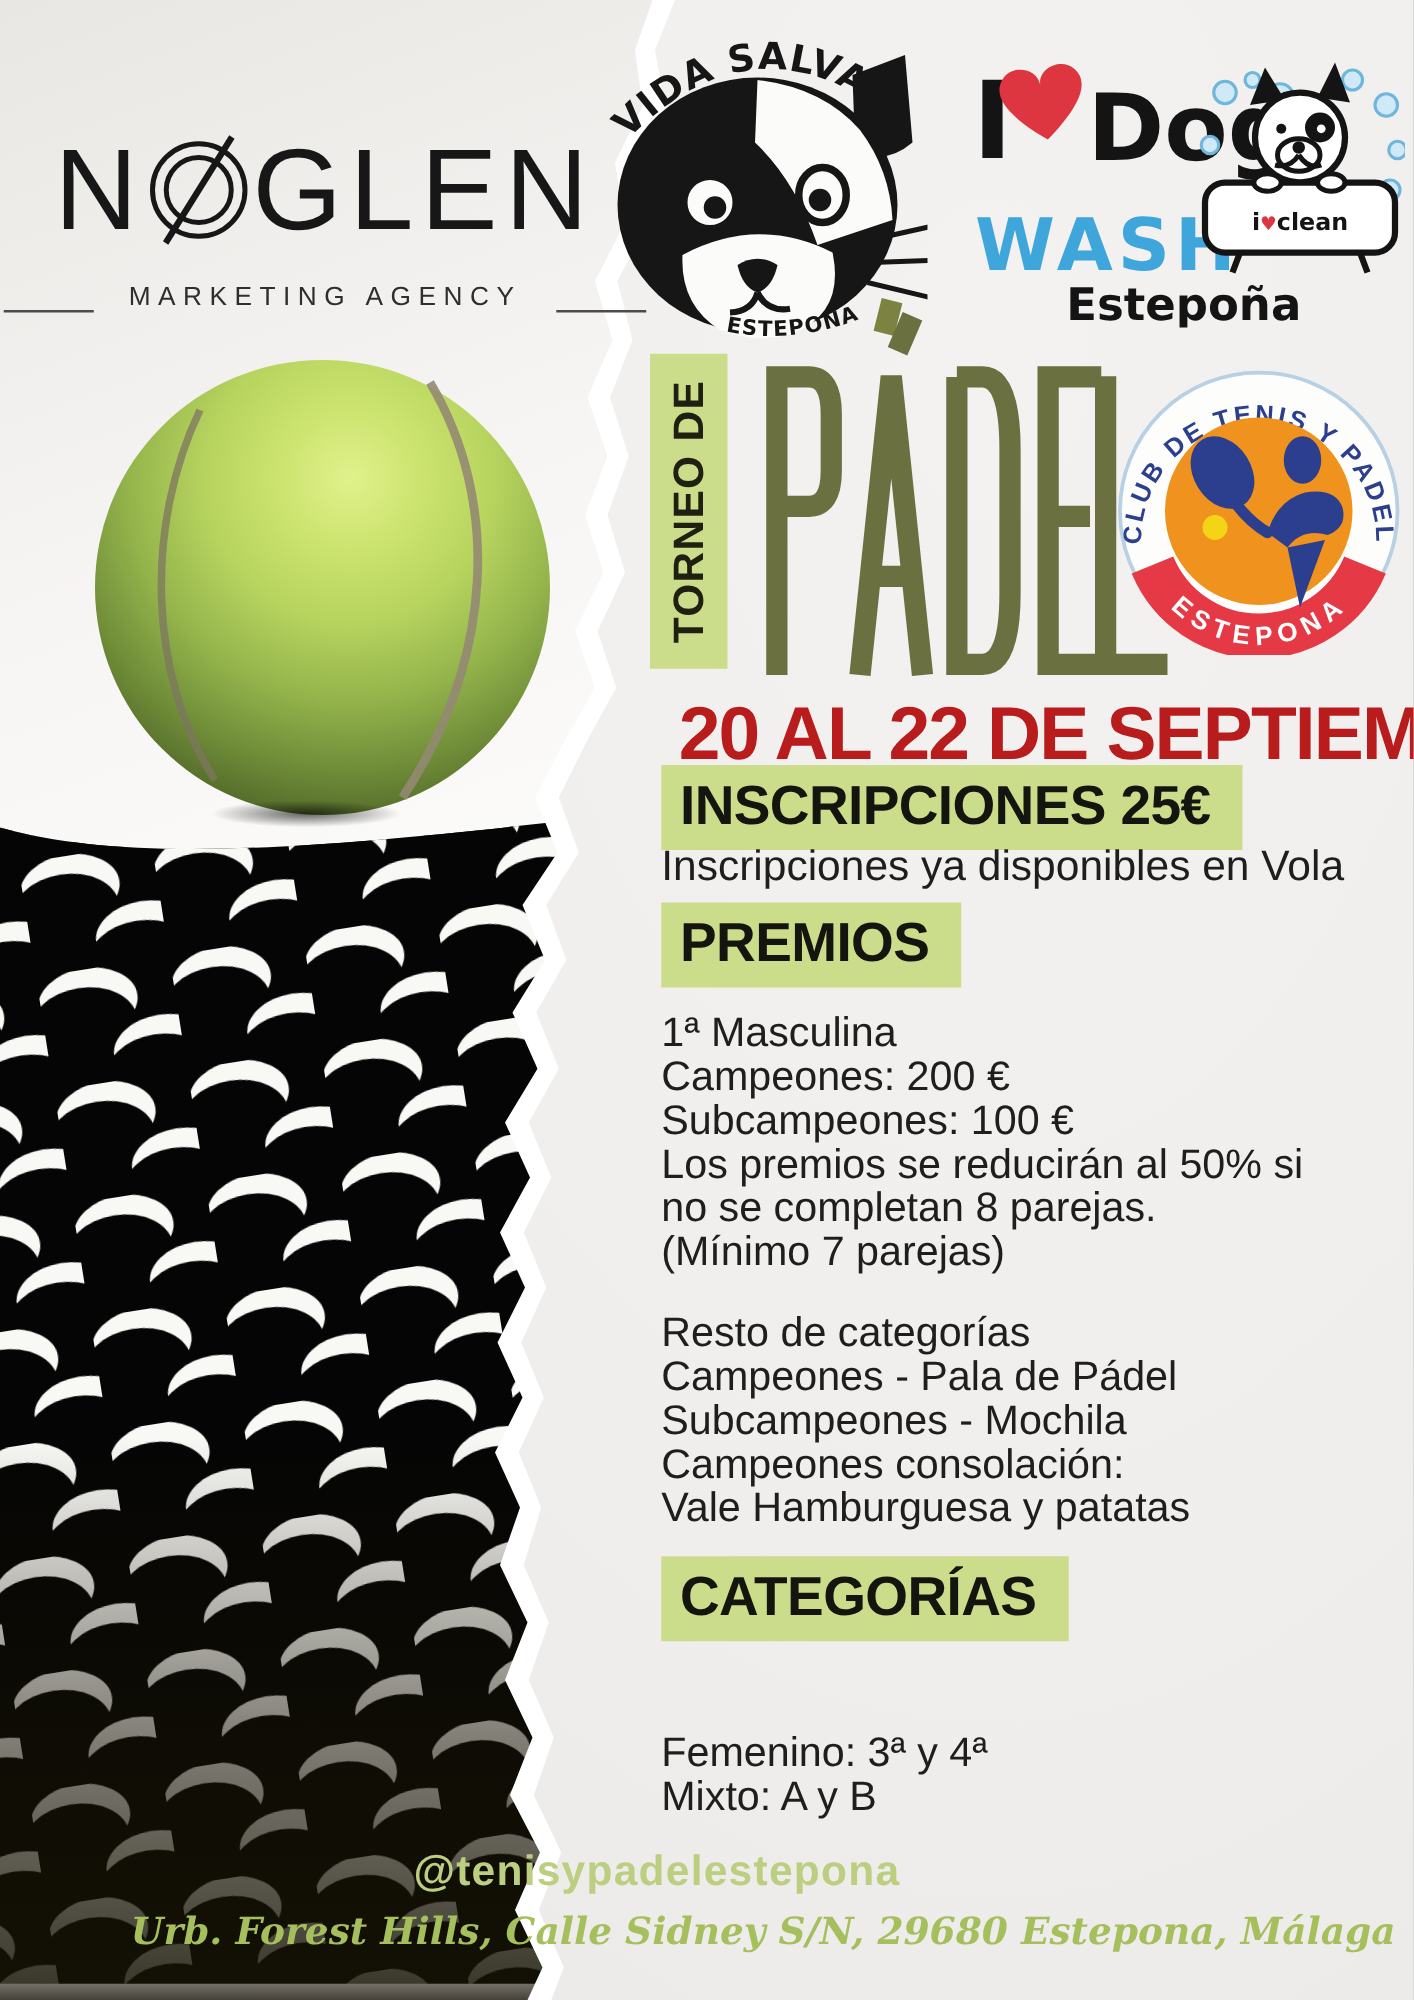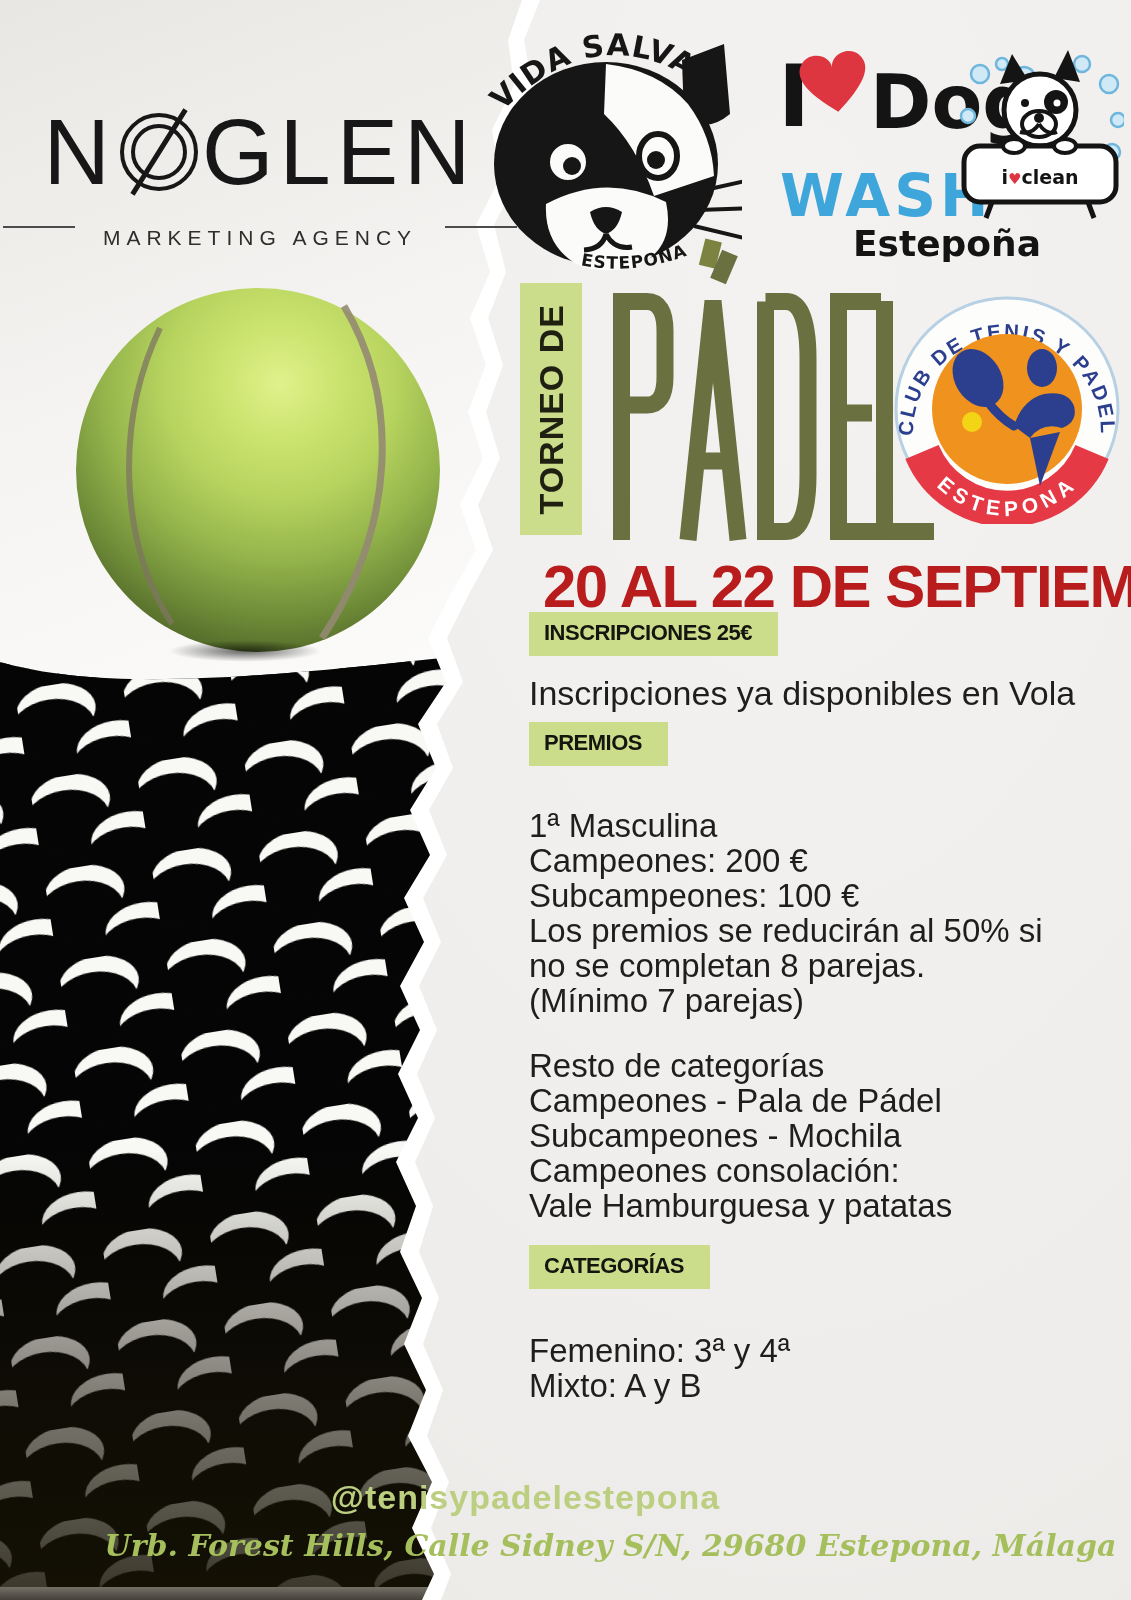--- a/index.html
+++ b/index.html
@@ -24,43 +24,43 @@
   .paper{position:absolute;inset:0;z-index:3;
     background:radial-gradient(ellipse at 70% 18%,#f3f2f0 0%,#efeeec 55%,#eae8e5 100%);
     clip-path:polygon(540px 0,524px 40px,532px 85px,510px 130px,518px 178px,494px 225px,506px 272px,488px 318px,503px 365px,486px 412px,500px 458px,478px 505px,493px 550px,470px 592px,447px 638px,463px 682px,437px 724px,453px 768px,429px 810px,447px 855px,423px 898px,441px 942px,419px 986px,437px 1030px,417px 1074px,435px 1118px,415px 1162px,433px 1206px,419px 1252px,439px 1298px,423px 1344px,443px 1390px,427px 1436px,449px 1482px,431px 1528px,451px 1574px,441px 1600px,1131px 1600px,1131px 0);}
 
   
   .brand{position:absolute;left:42px;top:106px;width:436px;z-index:5;display:flex;align-items:center;justify-content:center;gap:4px;color:#171717;}
   .brand .ltr{font-size:92px;line-height:1;font-weight:400;letter-spacing:6px;}
   .oglyph{position:relative;width:70px;height:70px;border:4px solid #171717;border-radius:50%;flex:none;}
   .oglyph::before{content:"";position:absolute;inset:7px;border:4px solid #171717;border-radius:50%;}
   .oglyph::after{content:"";position:absolute;left:50%;top:50%;width:5px;height:100px;background:#171717;transform:translate(-50%,-50%) rotate(32deg);}
-  .brand-sub{position:absolute;left:42px;top:226px;width:436px;z-index:5;display:flex;align-items:flex-start;justify-content:center;gap:28px;}
+  .brand-sub{position:absolute;left:42px;top:226px;width:436px;z-index:5;display:flex;align-items:flex-end;justify-content:center;gap:28px;}
   .brand-sub .rule{height:2px;width:72px;background:#4c4c4c;flex:none;}
   .brand-sub .tag{font-size:21px;letter-spacing:6px;color:#2e2e2c;white-space:nowrap;}
 
   
   .kicker-box{position:absolute;left:520px;top:283px;width:62px;height:252px;background:#cbdd8a;z-index:5;
       display:flex;align-items:center;justify-content:center;}
   .kicker-box span{writing-mode:vertical-rl;transform:rotate(180deg);font-size:34px;font-weight:800;letter-spacing:1px;color:#1f2012;white-space:nowrap;}
   .padel{position:absolute;left:0;top:0;z-index:5;}
   .sr{position:absolute;width:1px;height:1px;overflow:hidden;clip-path:inset(50%);}
   .hero-date{position:absolute;left:543px;top:552px;z-index:5;font-size:60px;font-weight:800;letter-spacing:-1.5px;color:#b91c1c;white-space:nowrap;}
 
   
   .badge{position:absolute;left:529px;z-index:5;display:inline-block;background:#cbdd8a;color:#15150f;
-         font-weight:800;font-size:22px;letter-spacing:-0.5px;padding:8px 26px 10px 15px;white-space:nowrap;}
+         font-weight:800;font-size:44px;letter-spacing:-0.5px;padding:8px 26px 10px 15px;white-space:nowrap;}
   .b-insc{top:612px;}
   .b-prem{top:722px;text-align:center;}
   .b-cat{top:1245px;padding-left:15px;}
   .note{position:absolute;left:529px;top:674px;z-index:5;font-size:34px;color:#1e1e1c;white-space:nowrap;}
   .copy{position:absolute;left:529px;z-index:5;font-size:33px;line-height:35px;color:#1e1e1c;white-space:nowrap;}
   .p1{top:808px;}
   .p2{top:1048px;}
-  .p3{top:1333px;}
+  .p3{top:1384px;}
 
   
   .handle{position:absolute;left:0;top:1478px;width:1131px;text-align:center;z-index:6;
           font-size:34px;font-weight:700;letter-spacing:1px;color:#bcce80;transform:translateX(-40px);}
   .address{position:absolute;left:0;top:1528px;width:1131px;text-align:center;z-index:6;
           font-family:"DejaVu Serif",serif;font-style:italic;font-weight:700;font-size:30px;color:#a6bf5d;transform:translateX(45px);white-space:nowrap;}
 
   
   .vs-logo{position:absolute;left:468px;top:4px;z-index:5;}
   .dw-logo{position:absolute;left:772px;top:26px;z-index:5;}

